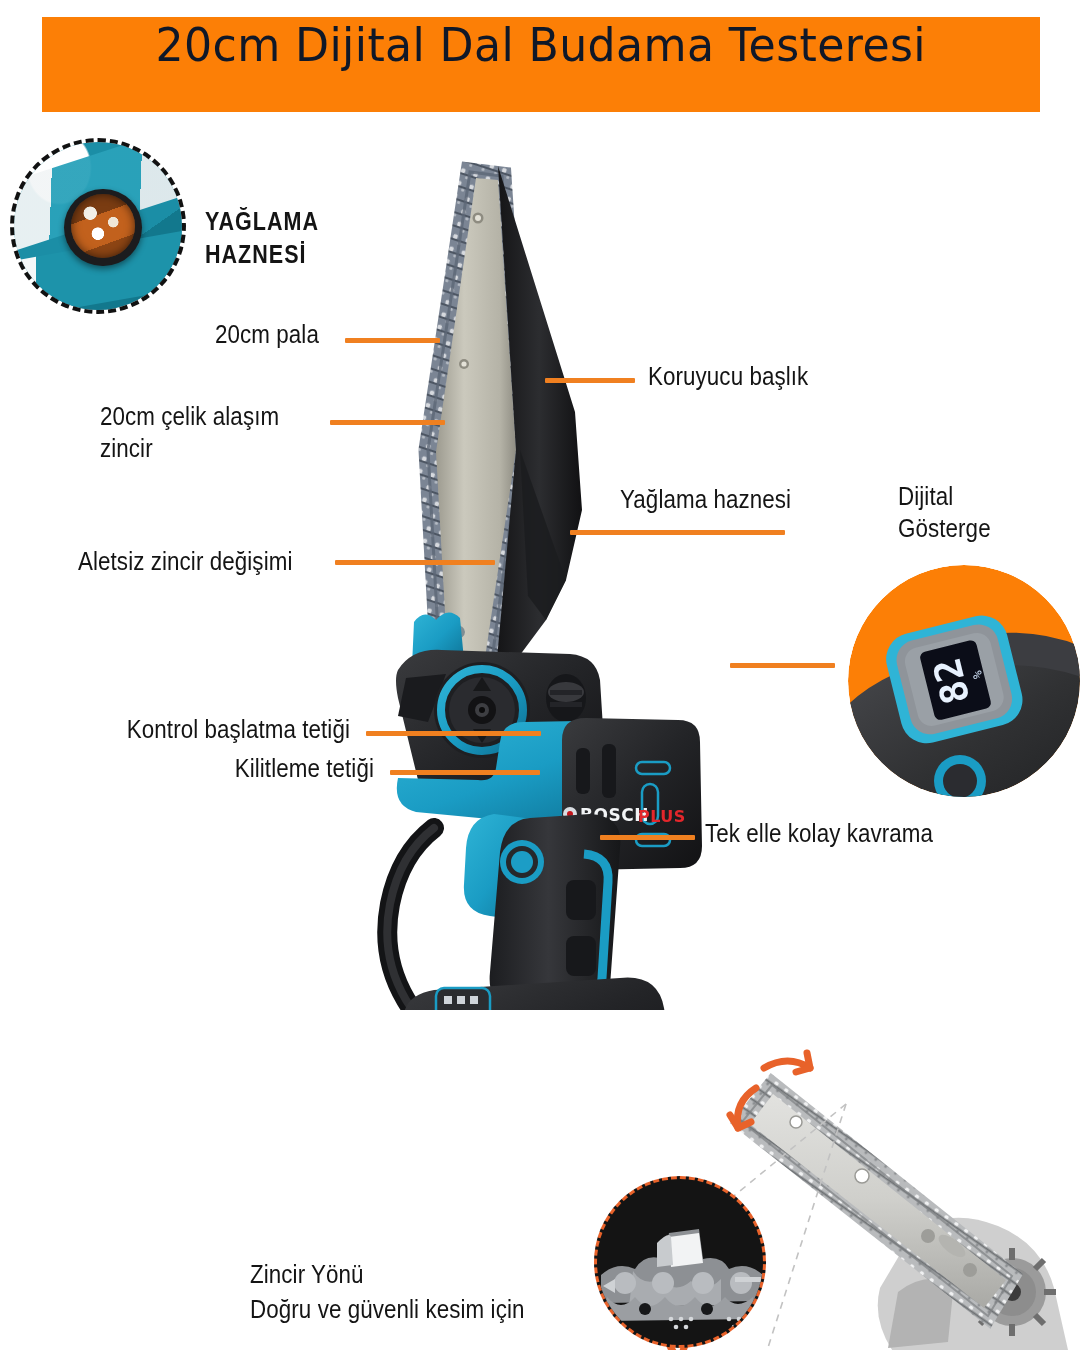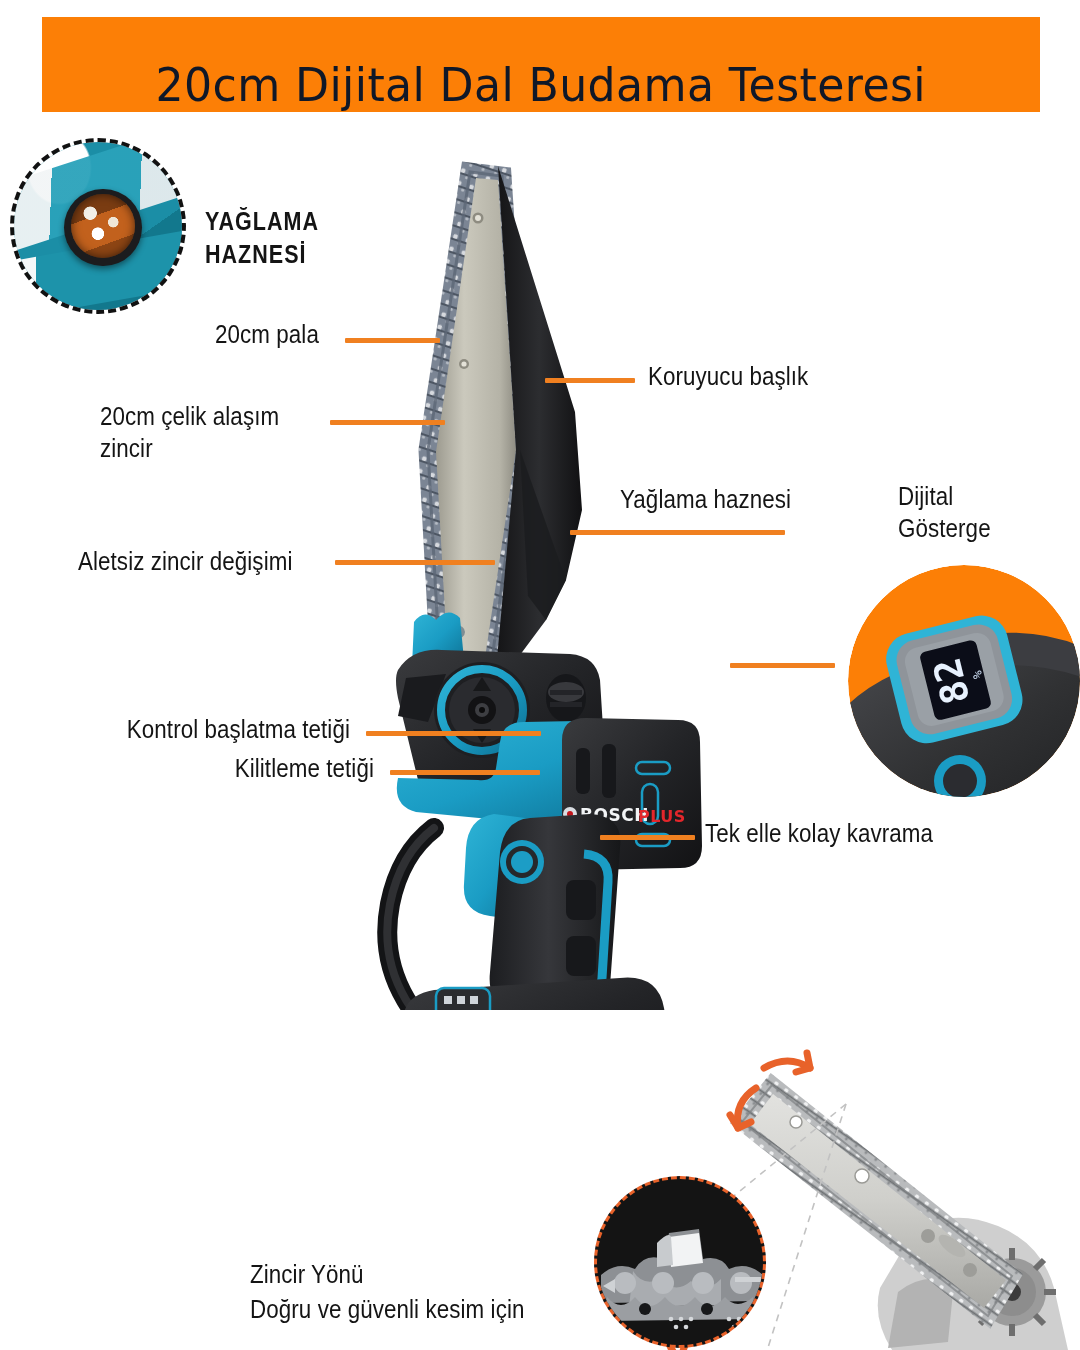--- a/index.html
+++ b/index.html
@@ -8,21 +8,21 @@
     width:1080px;height:1350px;position:relative;overflow:hidden;
     font-family:"Liberation Sans", sans-serif;
     color:#111;
   }
   .stage{position:absolute;inset:0;width:1080px;height:1350px;}
 
   
   .banner{
     position:absolute;left:42px;top:17px;width:998px;height:95px;
     background:var(--orange,#FC7F06);
-    display:flex;align-items:flex-end;justify-content:center;
+    display:flex;align-items:flex-start;justify-content:center;
   }
   .banner-title{
     font-family:"DejaVu Sans", sans-serif;
     font-size:47px;font-weight:400;letter-spacing:.4px;
     color:#101828;white-space:nowrap;
     transform:scaleX(.94);
   }
 
   
   .callout{

